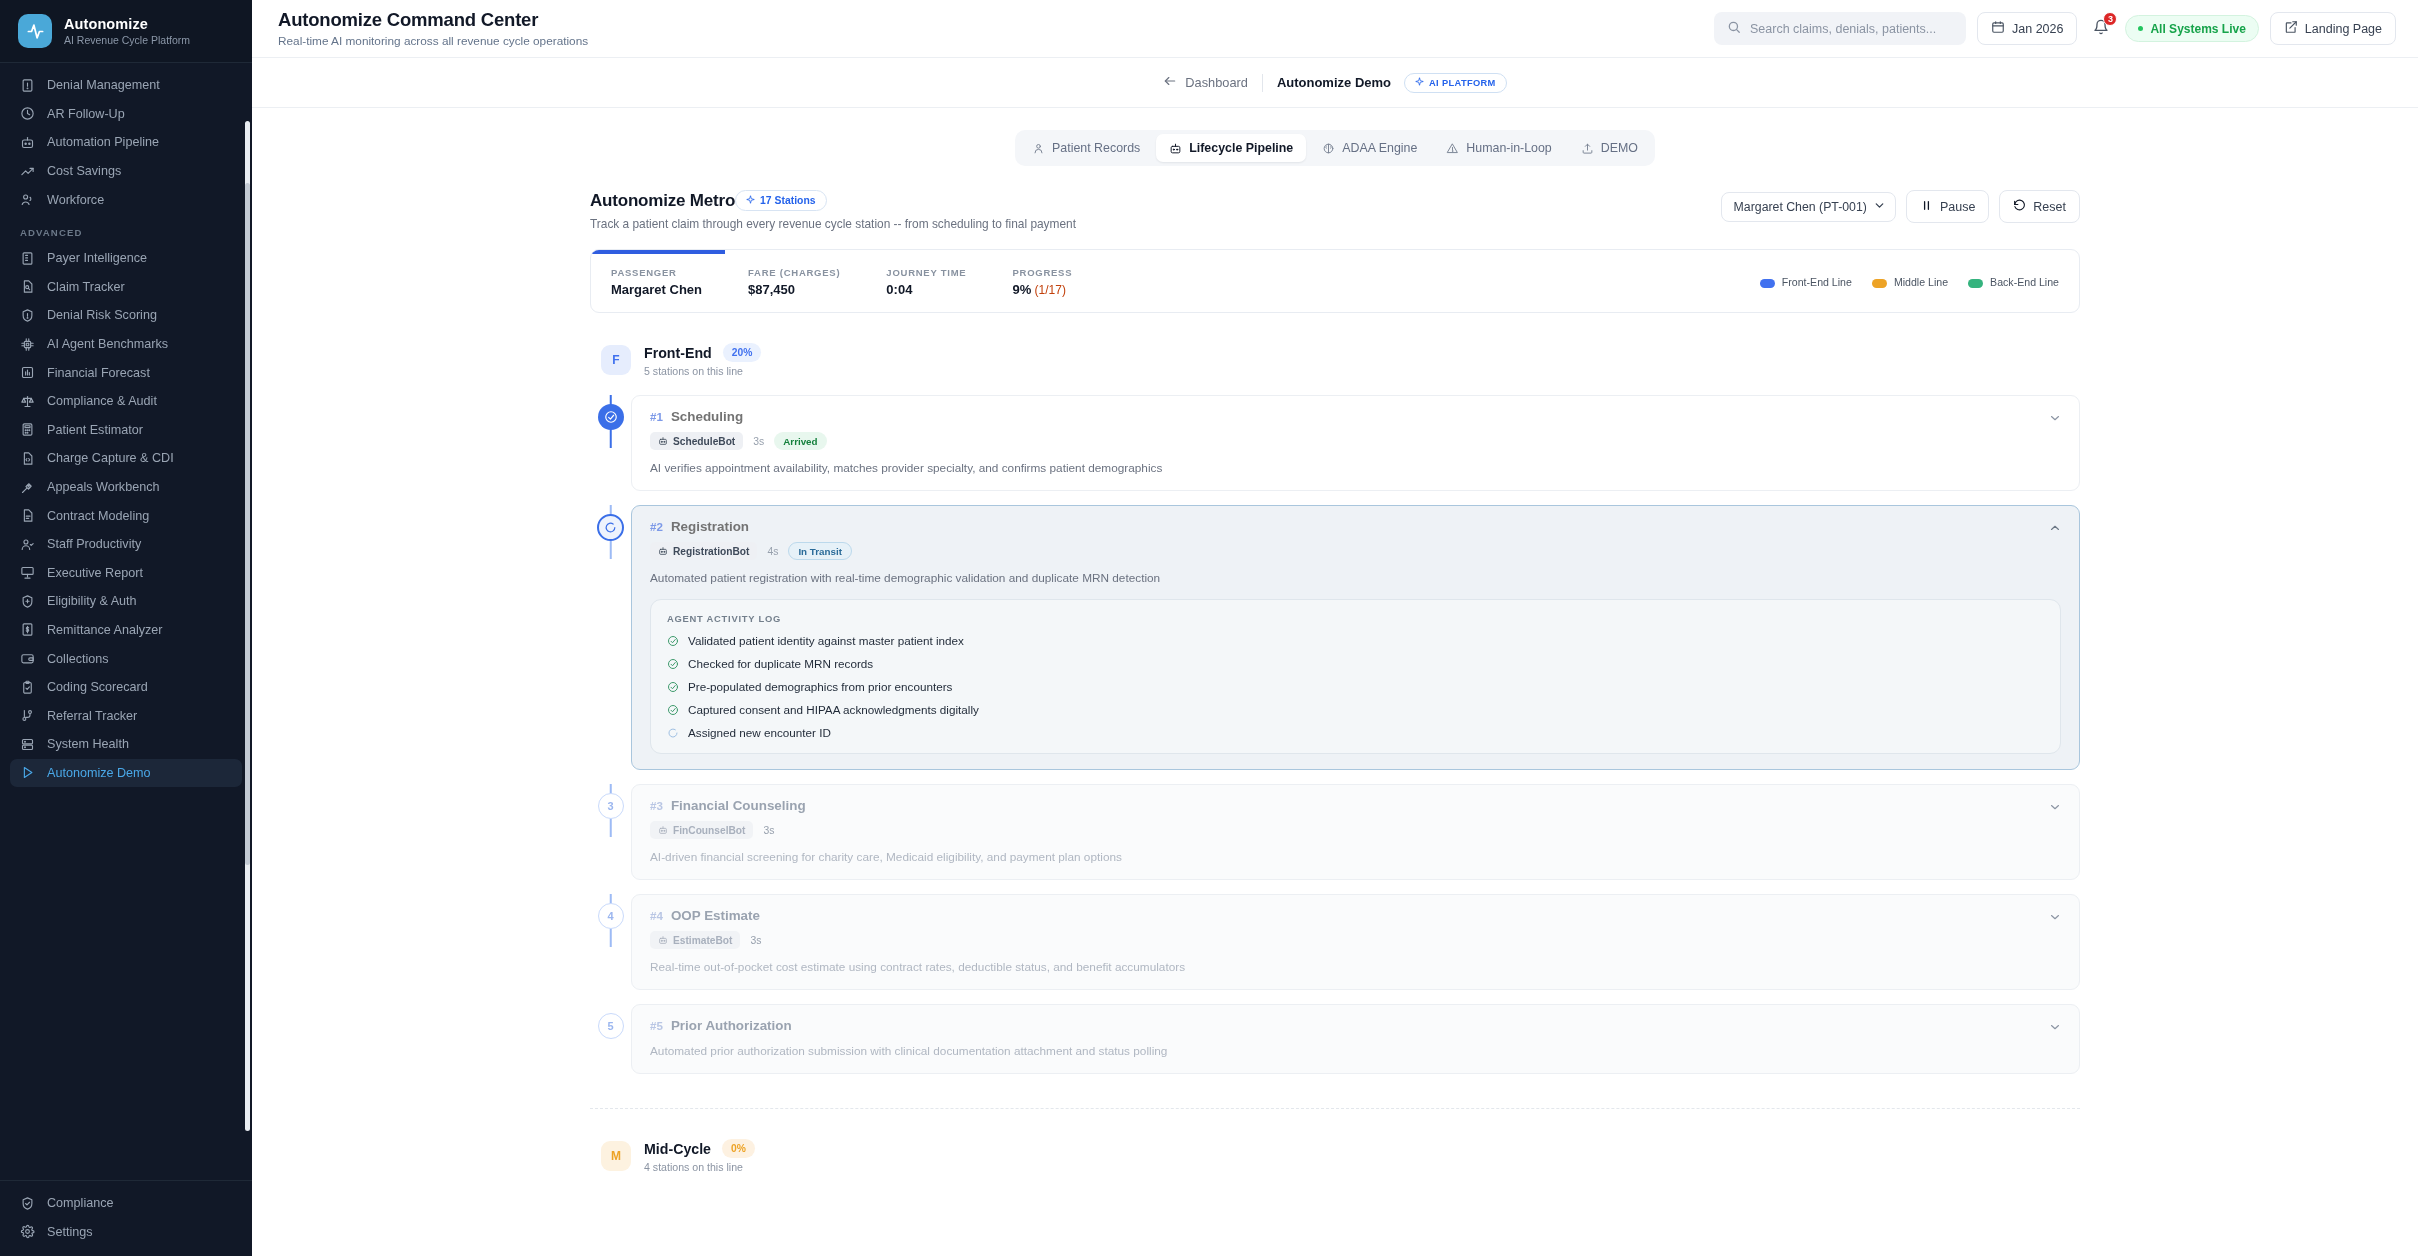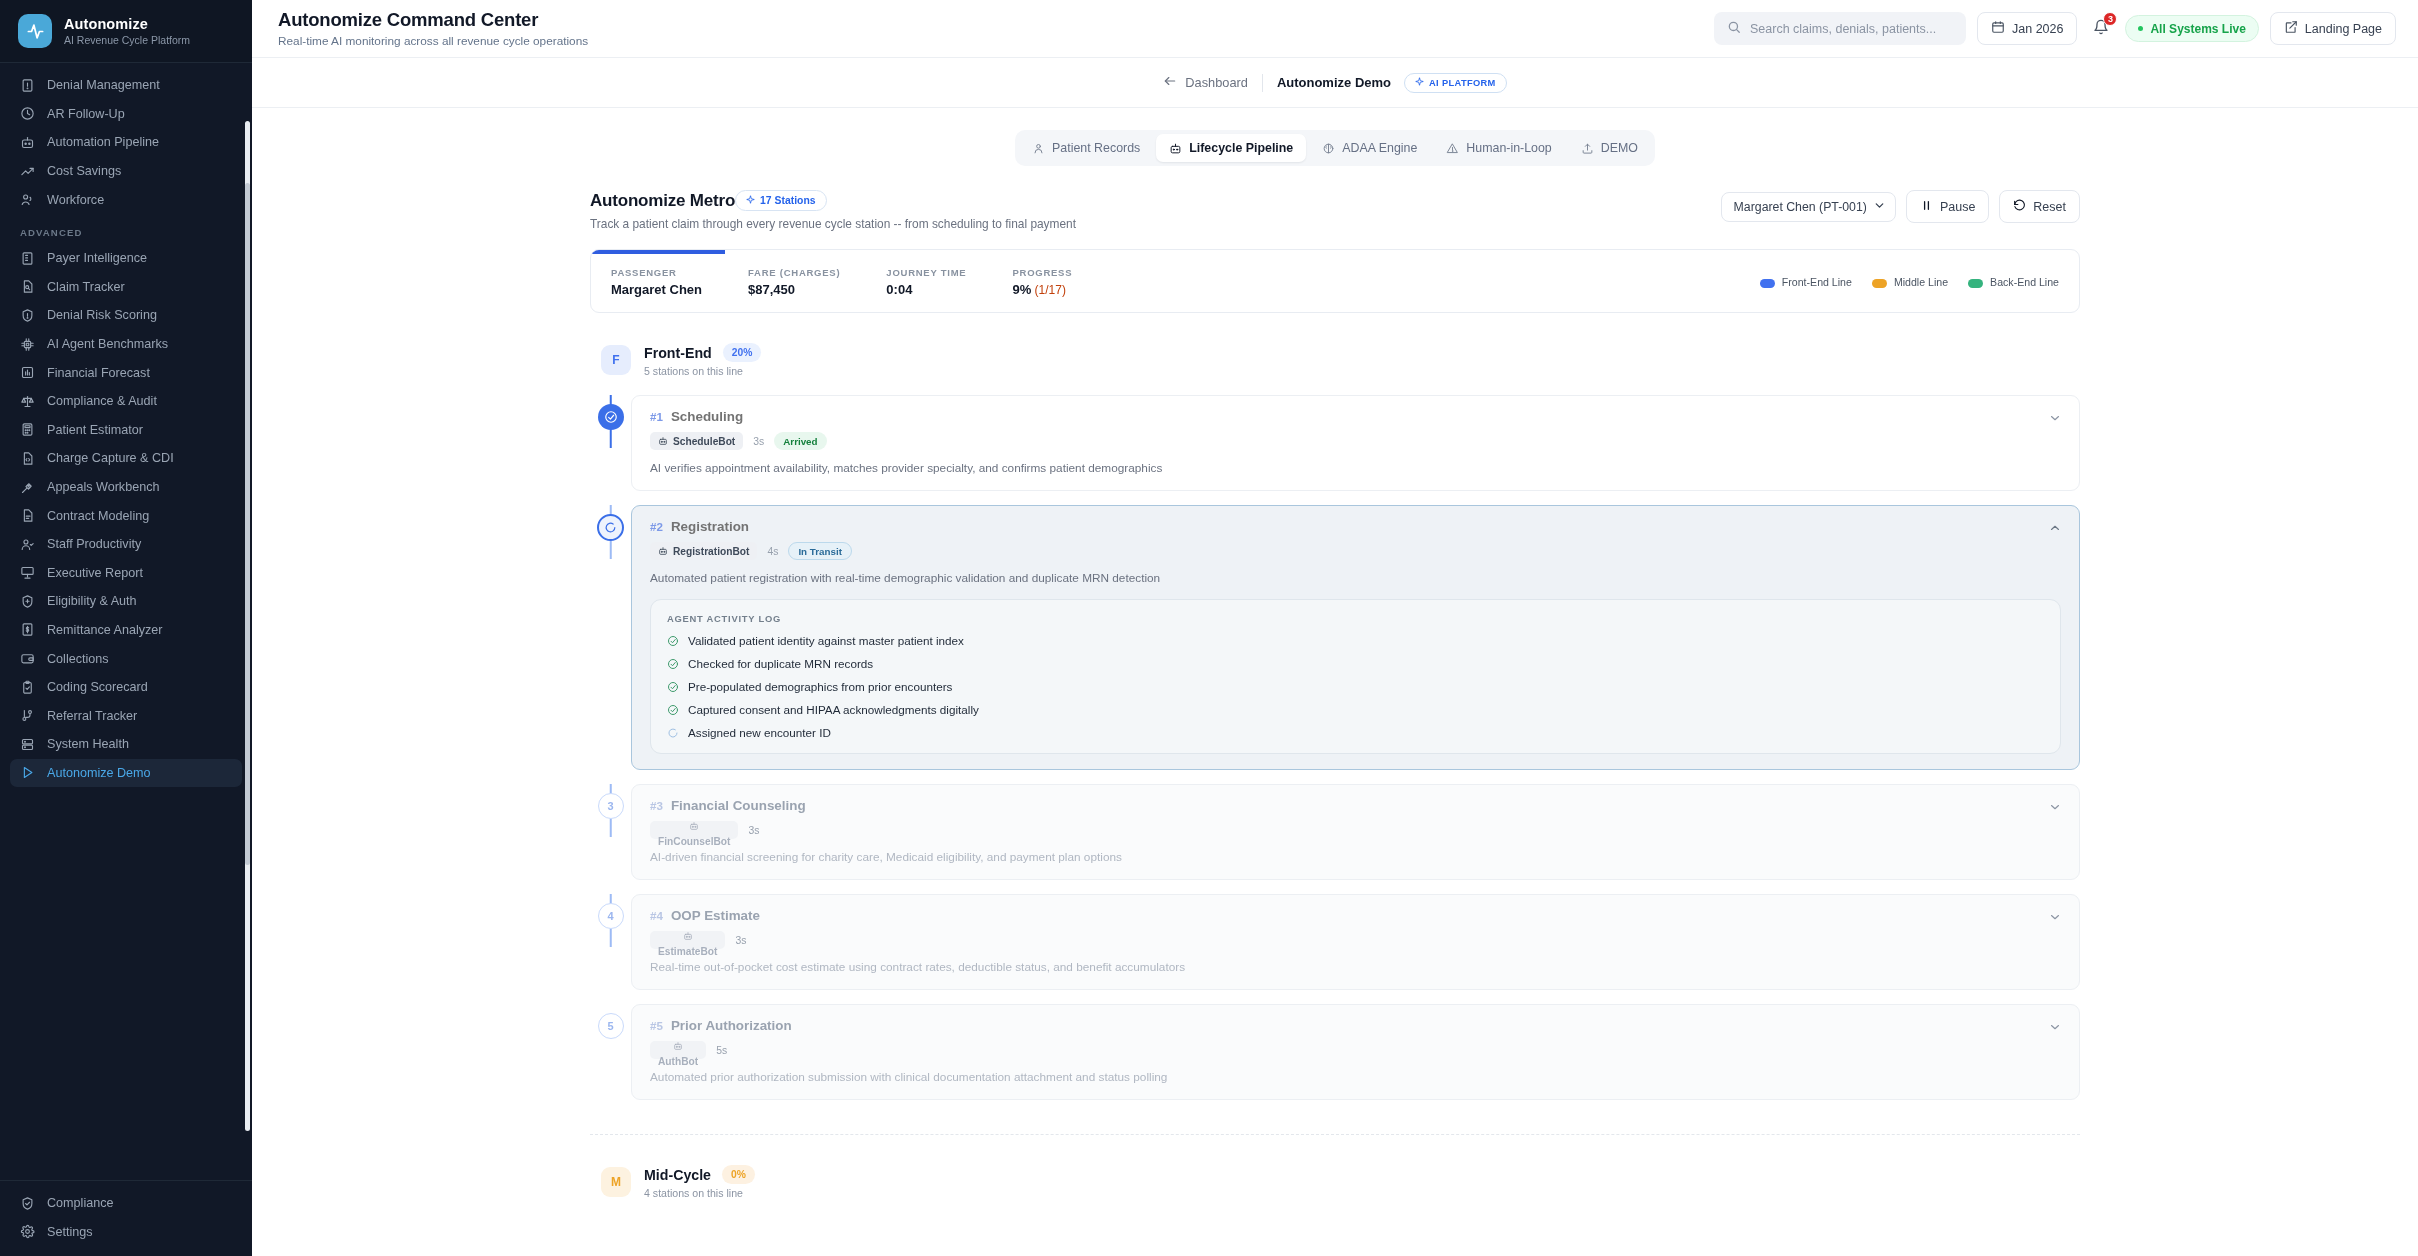--- a/index.html
+++ b/index.html
@@ -232,21 +232,21 @@
   .card-num { font-size: 11.6px; font-weight: 700; color: #7d9ae8; }
   .card-num.dimn { color: #b9c6e4; }
   .card-title { font-size: 13.4px; font-weight: 700; color: #737373; }
   .card-title.dimt { color: #9aa3b0; }
   .meta { display: flex; align-items: center; gap: 10px; margin-top: 8px; }
   .bot-chip {
     display: inline-flex; align-items: center; gap: 5px;
     height: 18px; padding: 0 8px; border-radius: 5px;
     background: #eef0f4; color: #3f4a5a; font-size: 10.2px; font-weight: 600;
   }
-  .bot-chip.dimc { background: #f1f3f6; color: #a8b0bd; flex-direction: column; }
+  .bot-chip.dimc { background: #f1f3f6; color: #a8b0bd; }
   .secs { font-size: 10.4px; color: #97a0ad; }
   .badge {
     height: 18px; padding: 0 9px; border-radius: 9px;
     font-size: 9.8px; font-weight: 600; display: inline-flex; align-items: center;
   }
   .badge.arrived { background: #e8f7ee; color: #15803d; }
   .badge.transit { background: #e6f1f8; color: #2a6b99; border: 1px solid #bcd9ec; }
   .card-desc { margin-top: 11px; font-size: 11.8px; color: #6b7280; }
   .card-desc.dimd { color: #b0b7c2; }
   .chev { position: absolute; right: 17px; top: 15px; color: #8b94a3; }
@@ -950,32 +950,20 @@
                   </div>
                   <div class="station-row">
                     <div class="rail">
                       <div class="node idle">5</div>
                     </div>
                     <div class="card dim">
                       <div class="card-h">
                         <span class="card-num dimn">#5</span>
                         <span class="card-title dimt">Prior Authorization</span>
                       </div>
-                      <div class="meta">
-                        <span class="bot-chip dimc">
-                          <span style="display: block; width: 10px; height: 10px;"><svg width="10" height="10" viewBox="0 0 24 24" fill="none" stroke="currentColor" stroke-width="2" stroke-linecap="round" stroke-linejoin="round">
-                              <rect x="4" y="8" width="16" height="12" rx="2.5"></rect>
-                              <line x1="12" y1="4" x2="12" y2="8"></line>
-                              <circle cx="9" cy="14" r="1.2" fill="currentColor"></circle>
-                              <circle cx="15" cy="14" r="1.2" fill="currentColor"></circle>
-                            </svg></span>
-                          <span>AuthBot</span>
-                        </span>
-                        <span class="secs">5s</span>
-                      </div>
                       <div class="card-desc dimd">Automated prior authorization submission with clinical documentation attachment and status polling</div>
                       <span class="chev"><svg width="14" height="14" viewBox="0 0 24 24" fill="none" stroke="#8b94a3" stroke-width="2" stroke-linecap="round" stroke-linejoin="round">
                           <polyline points="6 9.5 12 15 18 9.5"></polyline>
                         </svg></span>
                     </div>
                   </div>
                 </div>
               </div>
               <div class="divider-dash"></div>
               <div class="linegroup">

